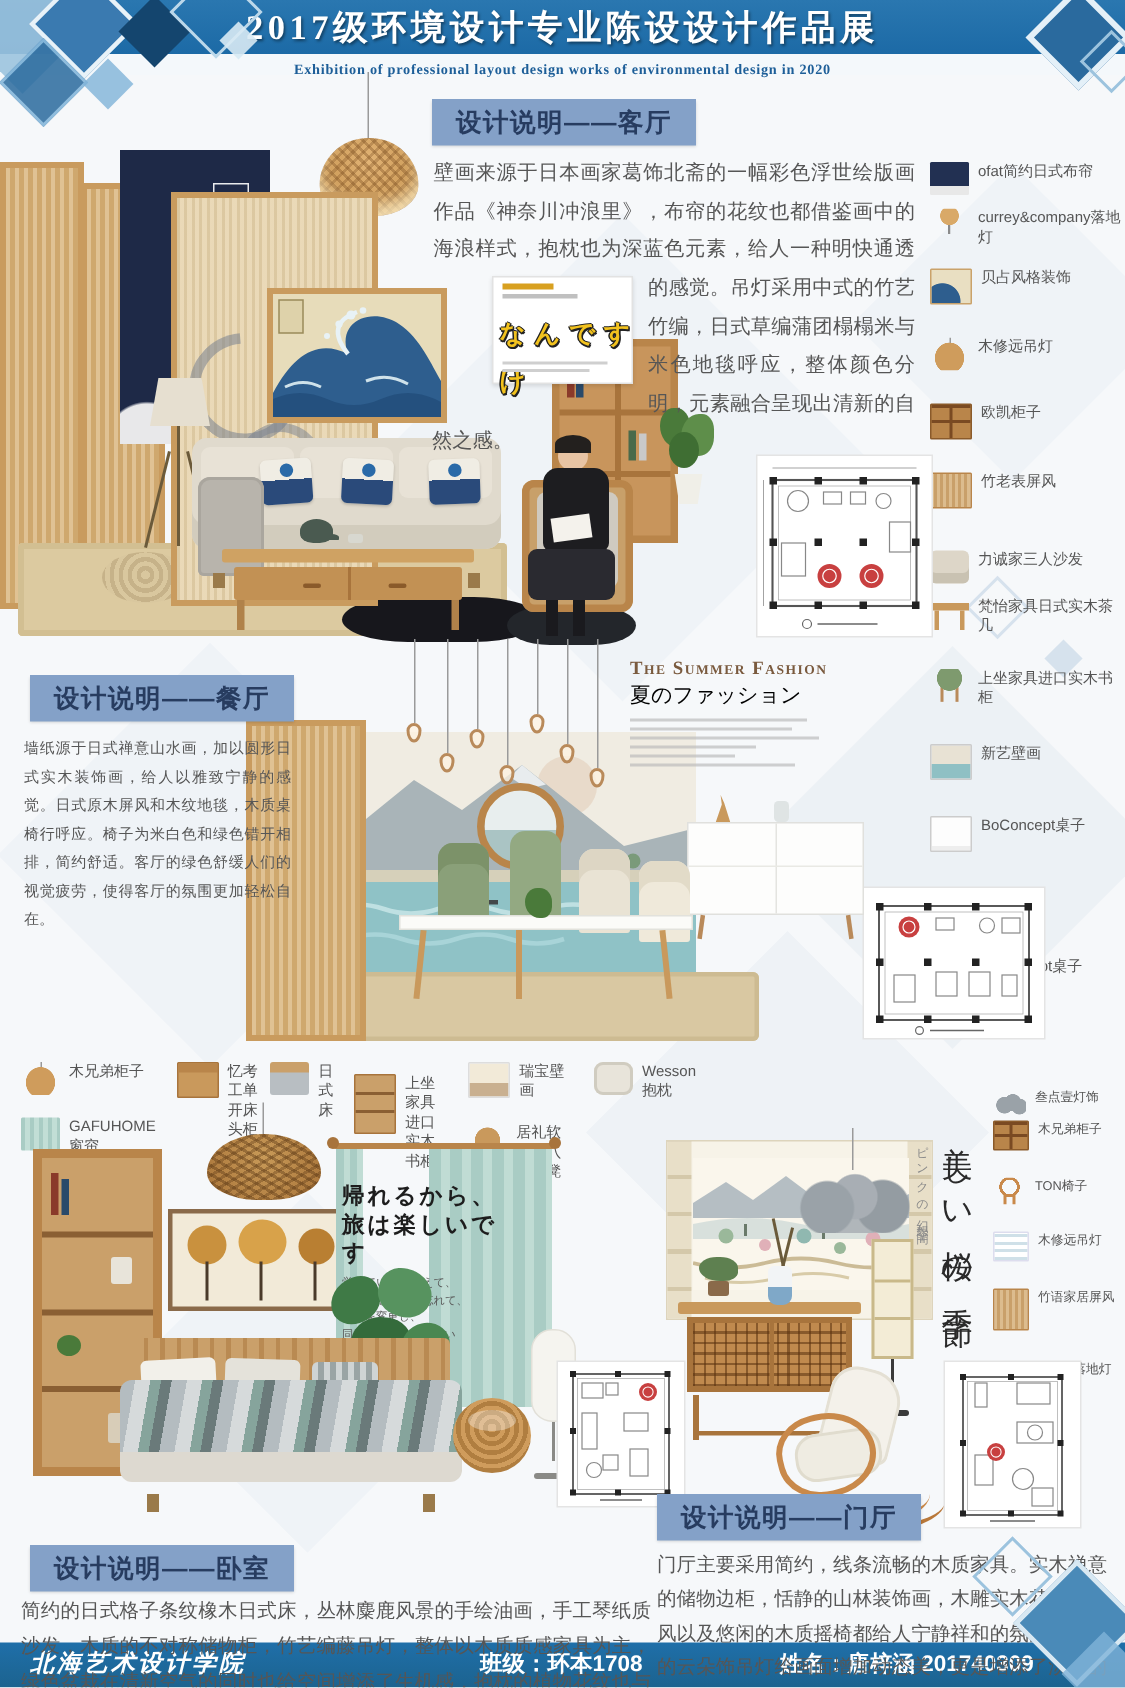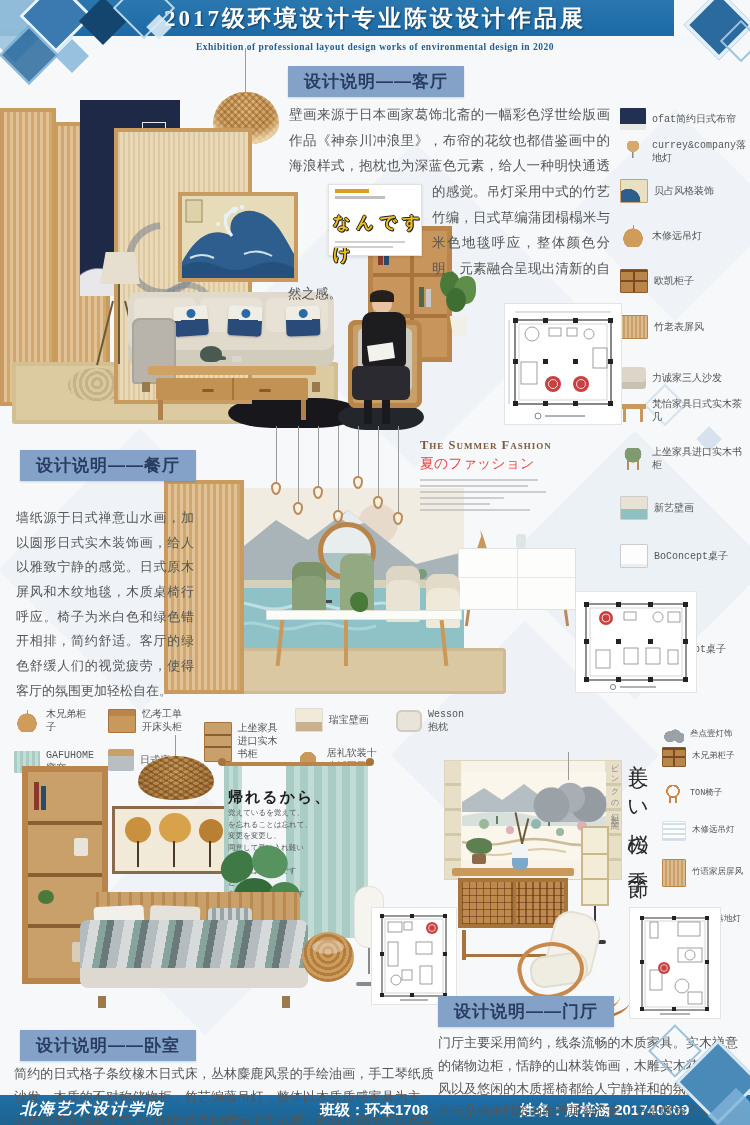--- a/index.html
+++ b/index.html
@@ -1,36 +1,36 @@
 <!DOCTYPE html>
 <html><head>
 <meta charset="utf-8">
 <style>
   html,body{margin:0;padding:0;background:#e8edf2;}
   #poster{position:relative;width:750px;height:1125px;margin:0 auto;background:#f6f8fa;overflow:hidden;
           font-family:"Liberation Sans","DejaVu Sans",sans-serif;}
   .abs{position:absolute;}
   
-  .banner{position:absolute;left:0;top:0;width:674px;height:36px;background:linear-gradient(180deg,#2a77b0,#1c6aa6);}
+  .banner{position:absolute;left:0;top:0;width:750px;height:36px;background:linear-gradient(180deg,#2a77b0,#1c6aa6);}
   .banner-title{position:absolute;left:0;top:3px;width:750px;text-align:center;color:#fff;font-weight:bold;
                 font-size:23px;letter-spacing:3px;font-family:"Liberation Serif","DejaVu Serif",serif;
                 text-shadow:1px 1px 2px rgba(0,0,0,.45);}
   .subbanner{position:absolute;left:0;top:36px;width:750px;height:14px;background:#f4f8fb;text-align:center;}
   .subbanner span{font-size:9.5px;font-weight:bold;color:#1d5e98;letter-spacing:.5px;
                   font-family:"Liberation Serif","DejaVu Serif",serif;line-height:14px;}
   .footer{position:absolute;left:0;top:1095px;width:750px;height:30px;background:linear-gradient(180deg,#1f6fa9,#1c638f);}
   .footer span{position:absolute;color:#fff;font-size:15px;font-weight:bold;line-height:30px;}
   
   .dia{position:absolute;transform:rotate(45deg);}
   
   .badge{position:absolute;background:#84a1c8;color:#273c60;font-weight:bold;font-size:17px;
          padding:4px 16px;letter-spacing:1px;z-index:30;box-shadow:0 1px 2px rgba(0,0,0,.15);}
   .para{position:absolute;font-size:13.5px;line-height:1.9;color:#565656;text-align:justify;z-index:28;}
   
-  .li{display:flex;align-items:center;gap:6px;margin-bottom:9px;font-family:Liberation Mono, monospace;}
+  .li{display:flex;align-items:flex-start;gap:6px;margin-bottom:9px;}
   .li .t{font-size:10px;color:#555;line-height:1.3;}
   .th{width:26px;height:22px;flex:0 0 auto;border-radius:1px;}
   .th-curtain{background:linear-gradient(#223052 72%,#e8e8e8 72%);}
   .th-floorlamp{background:radial-gradient(circle at 50% 22%,#d9a968 0 28%,transparent 30%),
                 linear-gradient(#8a8a8a,#8a8a8a) 50% 40%/1.5px 60% no-repeat;}
   .th-waveart{background:radial-gradient(circle at 28% 95%,#2e5e8e 0 42%,transparent 44%),#e9dfc2;border:1px solid #caa26a;}
   .th-pendant{background:radial-gradient(ellipse at 50% 62%,#cf9c5c 0 52%,transparent 54%),
               linear-gradient(#999,#999) 50% 0/1px 40% no-repeat;}
   .th-cabinet{background:linear-gradient(#7a4a22,#7a4a22) 50% 0/100% 2px no-repeat,
               linear-gradient(#7a4a22,#7a4a22) 50% 50%/100% 2px no-repeat,
@@ -296,21 +296,21 @@
           <span class="t">力诚家三人沙发</span>
         </div>
       <div class="li">
           <span class="th th-table"></span>
           <span class="t">梵怡家具日式实木茶几</span>
         </div>
     </div>
   </div>
 
   <div class="badge" style="left:20px;top:450px">设计说明——餐厅</div>
-  <div class="para" style="left:16px;top:506px;width:178px;font-size:13px">
+  <div class="para" style="left:16px;top:490px;width:178px;font-size:10px">
     <span>墙纸源于日式禅意山水画，加以圆形日式实木装饰画，给人以雅致宁静的感觉。日式原木屏风和木纹地毯，木质桌椅行呼应。椅子为米白色和绿色错开相排，简约舒适。客厅的绿色舒缓人们的视觉疲劳，使得客厅的氛围更加轻松自在。</span>
   </div>
 
   <div>
 
     <svg class="abs" style="left:172px;top:488px;width:292px;height:163px" viewBox="0 0 292 163">
       <rect width="292" height="163" fill="#f0ece2"></rect>
       <circle cx="206" cy="36" r="20" fill="#e6d6c4" opacity=".8"></circle>
       <path d="M40 84 L104 32 L136 52 L176 22 L244 76 L292 64 L292 96 L0 96 L0 88 Z" fill="#a9b4b8"></path>
       <path d="M168 30 L176 22 L192 35 L180 38 Z" fill="#e8ecee"></path>
@@ -371,21 +371,21 @@
       <div style="position:absolute;left:168px;top:26px;width:34px;height:54px;background:#efe9da;border-radius:10px 10px 2px 2px;box-shadow:inset 0 14px #e2dbc8"></div>
       <div style="position:absolute;left:8px;top:62px;width:196px;height:10px;background:#fbfbf8;border:1px solid #e2e2dc;box-sizing:border-box"></div>
       <div style="position:absolute;left:20px;top:72px;width:4px;height:46px;background:#c9995c;transform:rotate(6deg)"></div>
       <div style="position:absolute;left:86px;top:72px;width:4px;height:46px;background:#c9995c"></div>
       <div style="position:absolute;right:24px;top:72px;width:4px;height:46px;background:#c9995c;transform:rotate(-6deg)"></div>
       <div style="position:absolute;left:92px;top:44px;width:18px;height:20px;background:#4a7a3a;border-radius:50% 50% 40% 60%"></div>
     </div>
 
     <div class="abs" style="left:420px;top:438px;width:150px">
       <div style="font-family:'Liberation Serif','DejaVu Serif',serif;font-size:12.5px;font-weight:bold;color:#7a5a3e;font-variant:small-caps;letter-spacing:1px">The Summer Fashion</div>
-      <div style="font-size:14px;color:#ef4444;margin:2px 0 6px">夏のファッション</div>
+      <div style="font-size:14px;color:#000000;margin:2px 0 6px">夏のファッション</div>
       <div class="fineline" style="width:118px"></div>
       <div class="fineline" style="width:108px"></div>
       <div class="fineline" style="width:126px"></div>
       <div class="fineline" style="width:84px"></div>
       <div class="fineline" style="width:70px"></div>
       <div class="fineline" style="width:110px"></div>
     </div>
 
     <svg class="plan" style="left:576px;top:592px;width:120px;height:100px" viewBox="0 0 120 100">
       <rect x="10" y="12" width="100" height="76" fill="#fff" stroke="#555" stroke-width="1.3"></rect>
@@ -447,21 +447,21 @@
     <div style="display:flex;flex-direction:column;gap:6px">
       <div class="li">
           <span class="th th-pendant"></span>
           <span class="t">木兄弟柜子</span>
         </div>
       <div class="li">
           <span class="th th-tealcurtain"></span>
           <span class="t">GAFUHOME窗帘</span>
         </div>
     </div>
-    <div style="display:flex;flex-direction:column;gap:6px">
+    <div style="display:flex;gap:6px">
       <div class="li">
           <span class="th th-nightstand"></span>
           <span class="t">忆考工单开床头柜</span>
         </div>
       <div class="li">
           <span class="th th-bed"></span>
           <span class="t">日式床</span>
         </div>
     </div>
     <div style="display:flex;align-items:center">
@@ -514,20 +514,21 @@
     </div>
 
     <div class="abs" style="left:222px;top:762px;width:148px;height:4px;background:#b9854a;border-radius:2px"></div>
     <div class="abs" style="left:218px;top:758px;width:8px;height:8px;border-radius:50%;background:#a8743c"></div>
     <div class="abs" style="left:366px;top:758px;width:8px;height:8px;border-radius:50%;background:#a8743c"></div>
     <div class="abs" style="left:224px;top:766px;width:18px;height:168px;background:repeating-linear-gradient(90deg,#a9ccc4 0 5px,#c0dcd4 5px 9px)"></div>
     <div class="abs" style="left:286px;top:766px;width:82px;height:172px;background:repeating-linear-gradient(90deg,#a9ccc4 0 8px,#c0dcd4 8px 14px);border-radius:0 0 8px 8px"></div>
 
     <div class="abs" style="left:228px;top:788px;width:120px;z-index:3">
       <div style="font-family:'Liberation Serif','DejaVu Serif',serif;font-size:15px;font-weight:bold;color:#1d1d1d;letter-spacing:2px">帰れるから、</div>
+      <div style="font-family:'Liberation Serif','DejaVu Serif',serif;font-size:15px;font-weight:bold;color:#1d1d1d;letter-spacing:2px;margin-bottom:4px">旅は楽しいです</div>
       <div style="font-size:7.5px;color:#5a5a5a;line-height:1.55">
         <div>覚えているを覚えて、</div>
         <div>を忘れることは忘れて、</div>
         <div>変更を変更し、</div>
         <div>同意して受け入れ難い</div>
         <div>君がいるから、</div>
         <div>今の僕は、幸せです</div>
         <div>どうも</div>
         <div>ありがとうございます</div>
       </div>

